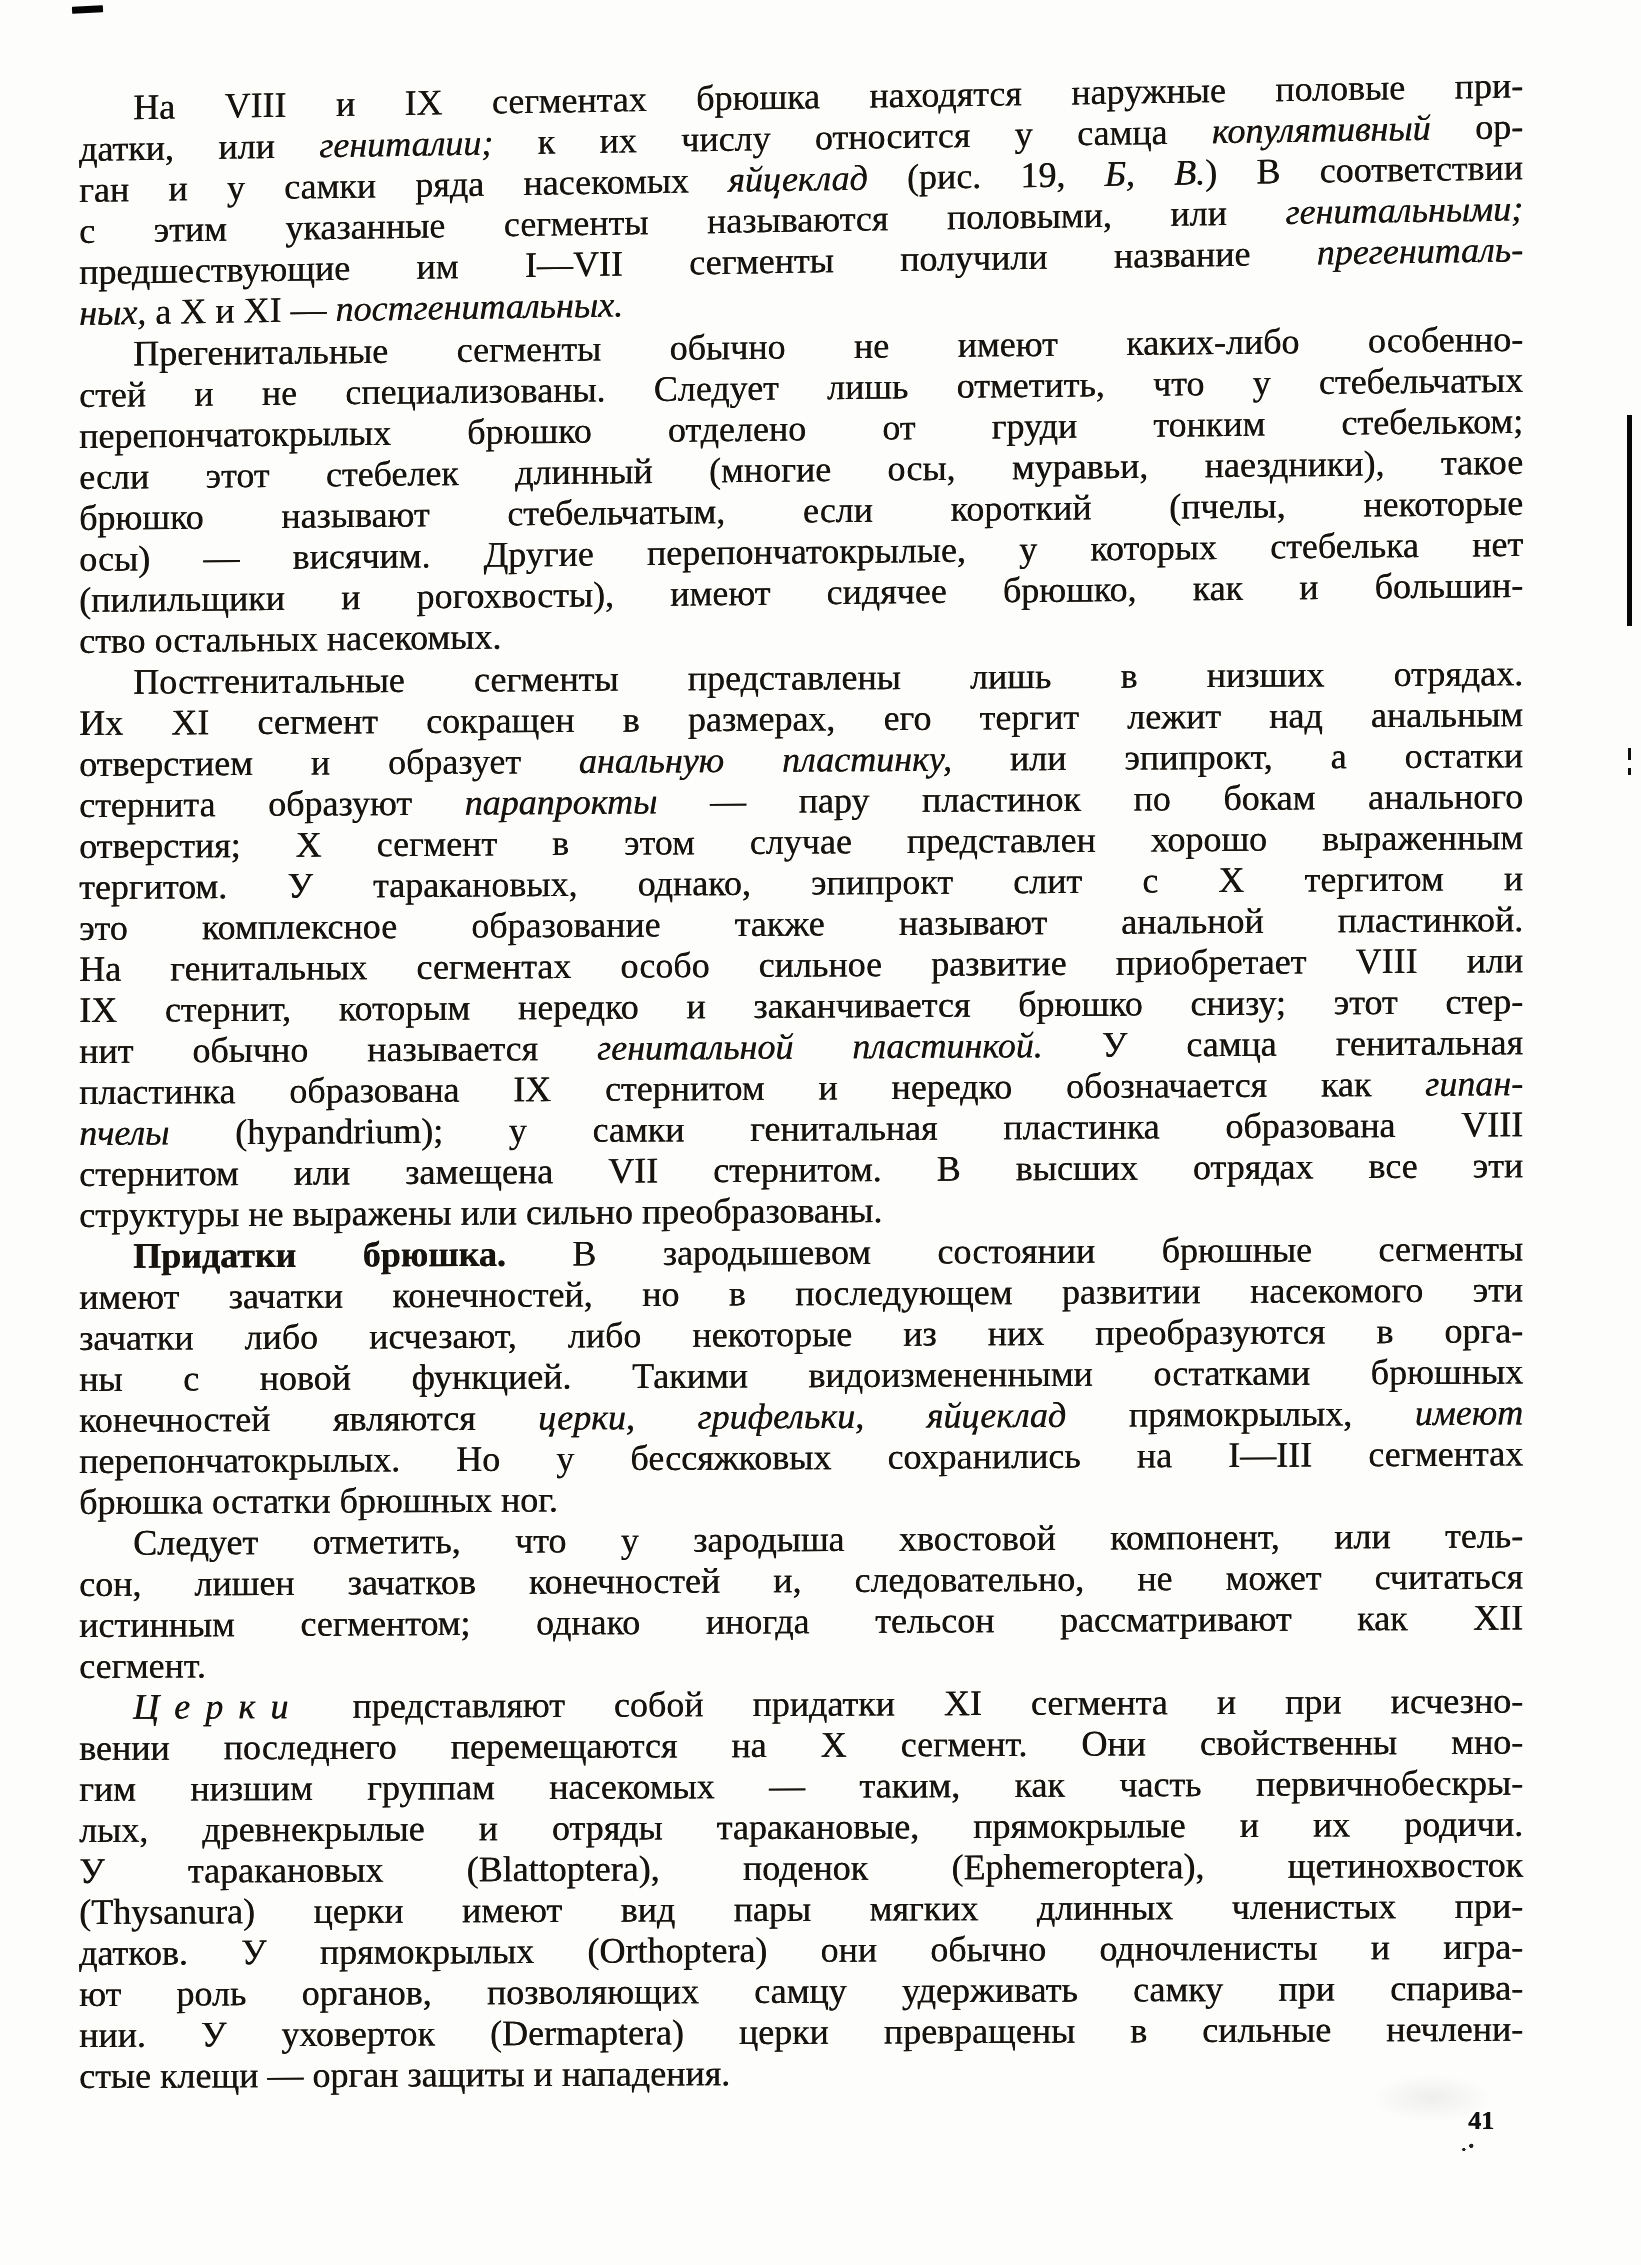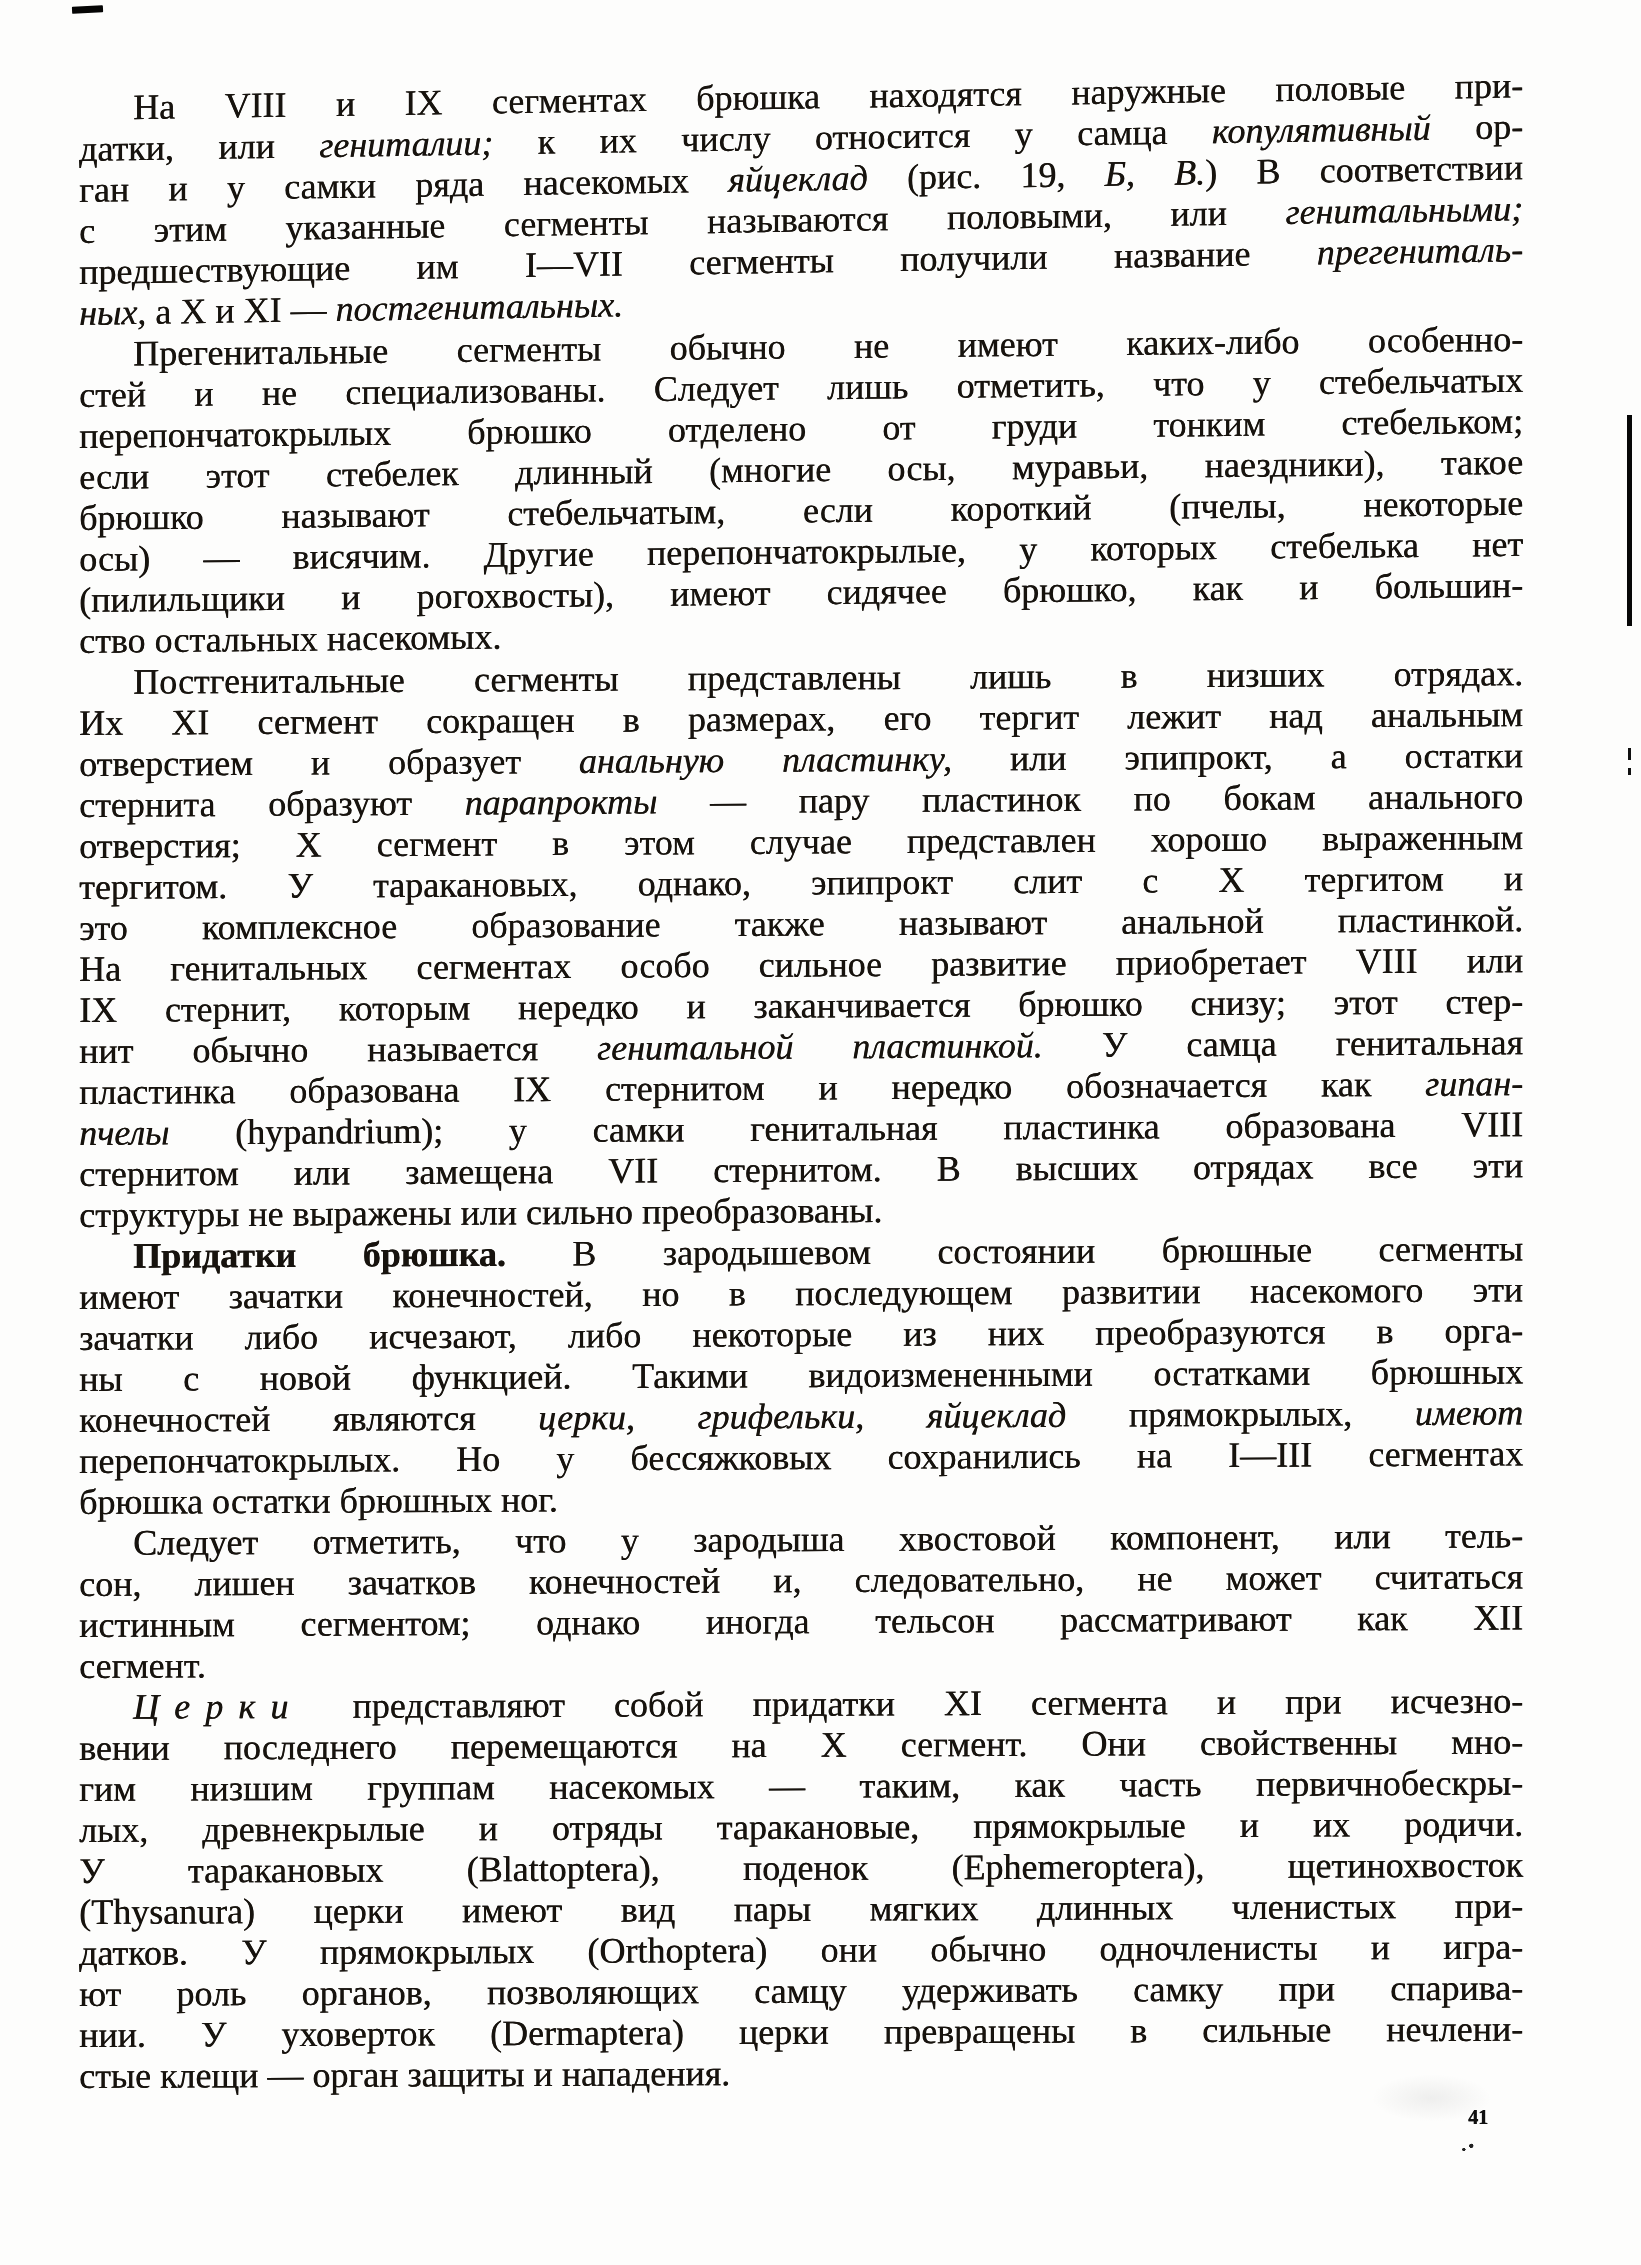--- a/index.html
+++ b/index.html
@@ -36,21 +36,21 @@
   }
   .line.first{text-indent:54px;}
   .line.last{text-align:left;text-align-last:auto;}
   .it{font-style:italic;}
   .bd{font-weight:700;}
   .spaced{letter-spacing:0.42em;font-style:italic;}
   
   .page-number{
     position:absolute;left:1468px;top:2106px;
     font-family:"Liberation Serif","DejaVu Serif",serif;
-    font-weight:700;font-size:20px;color:#101010;
+    font-weight:700;font-size:26px;color:#101010;
     text-shadow:0.4px 0 0 currentColor;
   }
   
   .corner-dash{
     position:absolute;left:72px;top:5.6px;width:31px;height:6.5px;
     background:#050505;transform:rotate(-3deg);border-radius:0.9px;
   }
   .edge-line{
     position:absolute;left:1627px;top:415px;width:4.6px;height:211px;
     background:#070707;

